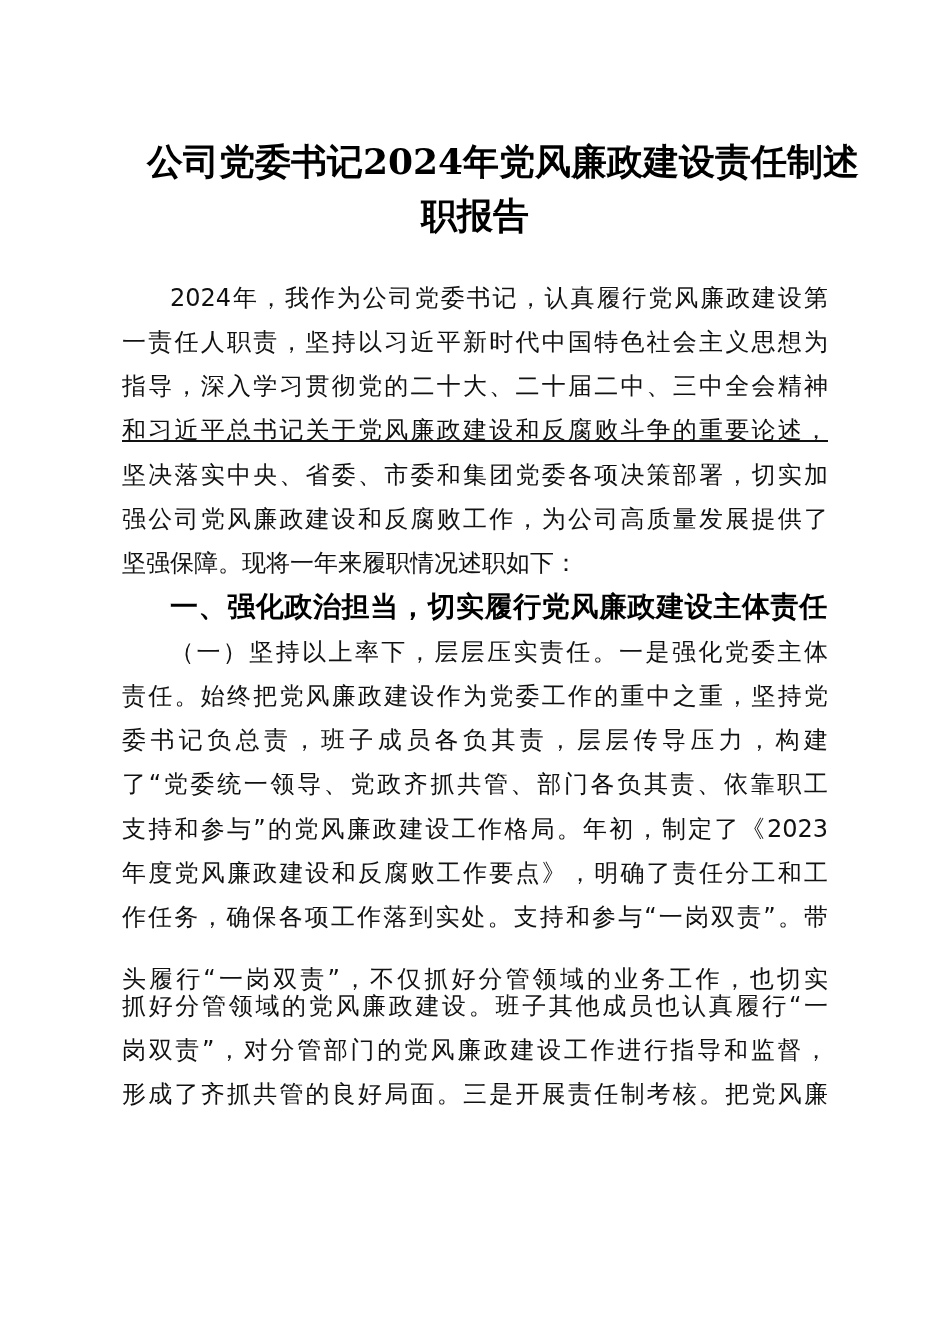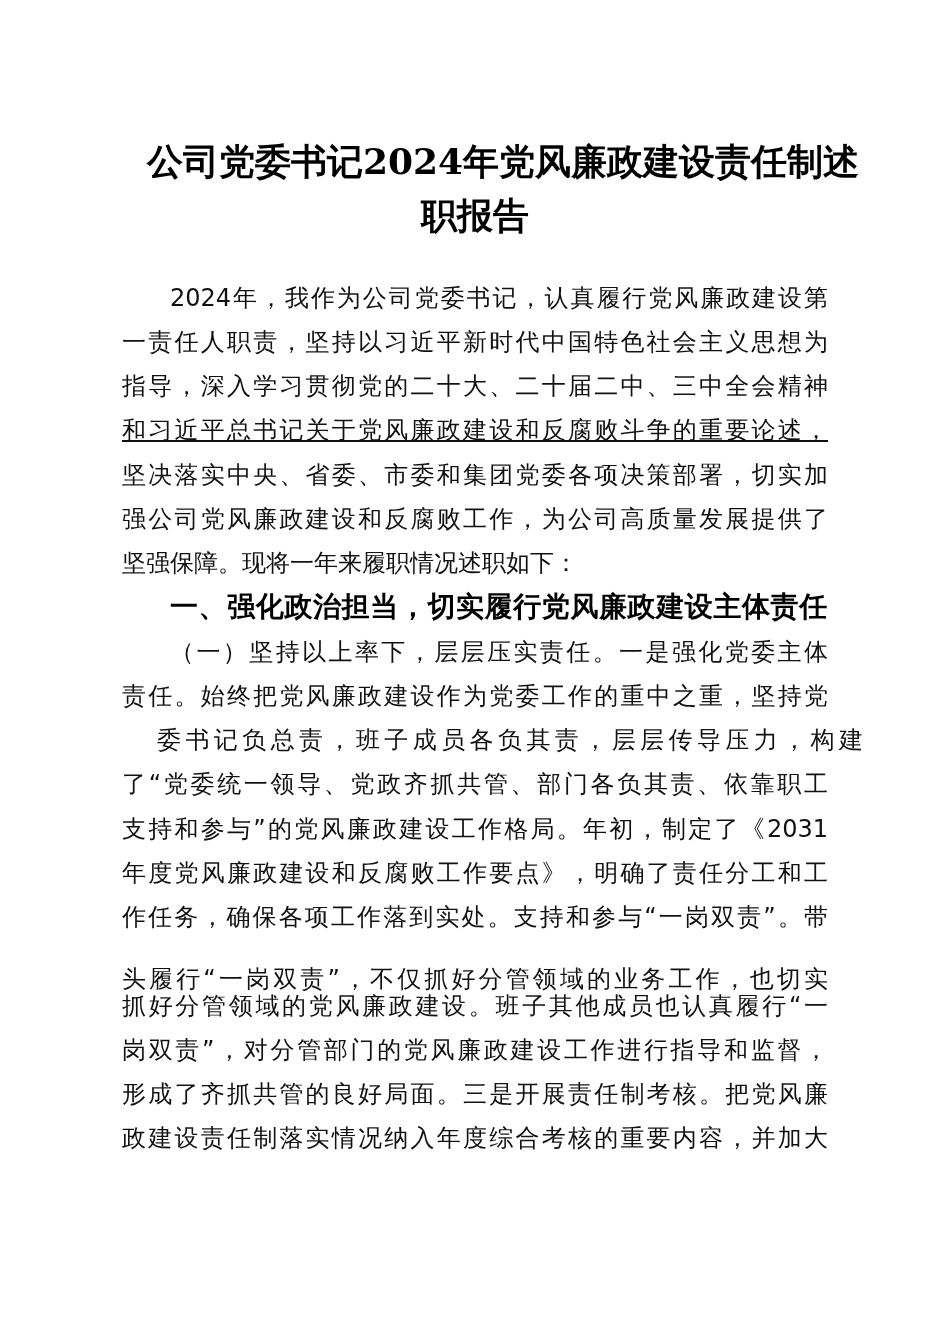--- a/index.html
+++ b/index.html
@@ -32,23 +32,22 @@
   <div class="line" style="top:368px;">指导，深入学习贯彻党的二十大、二十届二中、三中全会精神</div>
   <div class="line" style="top:412px;text-decoration:underline;">和习近平总书记关于党风廉政建设和反腐败斗争的重要论述，</div>
   <div class="line" style="top:457px;">坚决落实中央、省委、市委和集团党委各项决策部署，切实加</div>
   <div class="line" style="top:501px;">强公司党风廉政建设和反腐败工作，为公司高质量发展提供了</div>
   <div class="line last" style="top:545px;">坚强保障。现将一年来履职情况述职如下：</div>
 
   <div class="heading" style="top:589px;">一、强化政治担当，切实履行党风廉政建设主体责任</div>
 
   <div class="line indent" style="top:634px;">（一）坚持以上率下，层层压实责任。一是强化党委主体</div>
   <div class="line" style="top:678px;">责任。始终把党风廉政建设作为党委工作的重中之重，坚持党</div>
-  <div class="line" style="top:722px;margin-left:35px;">委书记负总责，班子成员各负其责，层层传导压力，构建</div>
+  <div class="line" style="top:722px;">委书记负总责，班子成员各负其责，层层传导压力，构建</div>
   <div class="line" style="top:766px;">了“党委统一领导、党政齐抓共管、部门各负其责、依靠职工</div>
-  <div class="line" style="top:811px;">支持和参与”的党风廉政建设工作格局。年初，制定了《2031</div>
+  <div class="line" style="top:811px;">支持和参与”的党风廉政建设工作格局。年初，制定了《2023</div>
   <div class="line" style="top:855px;">年度党风廉政建设和反腐败工作要点》，明确了责任分工和工</div>
   <div class="line" style="top:899px;">作任务，确保各项工作落到实处。支持和参与“一岗双责”。带</div>
   <div class="line" style="top:961px;">头履行“一岗双责”，不仅抓好分管领域的业务工作，也切实</div>
   <div class="line" style="top:988px;">抓好分管领域的党风廉政建设。班子其他成员也认真履行“一</div>
   <div class="line" style="top:1032px;">岗双责”，对分管部门的党风廉政建设工作进行指导和监督，</div>
   <div class="line" style="top:1076px;">形成了齐抓共管的良好局面。三是开展责任制考核。把党风廉</div>
-  <div class="line" style="top:1120px;">政建设责任制落实情况纳入年度综合考核的重要内容，并加大</div>
 </div>
 
 </body></html>

